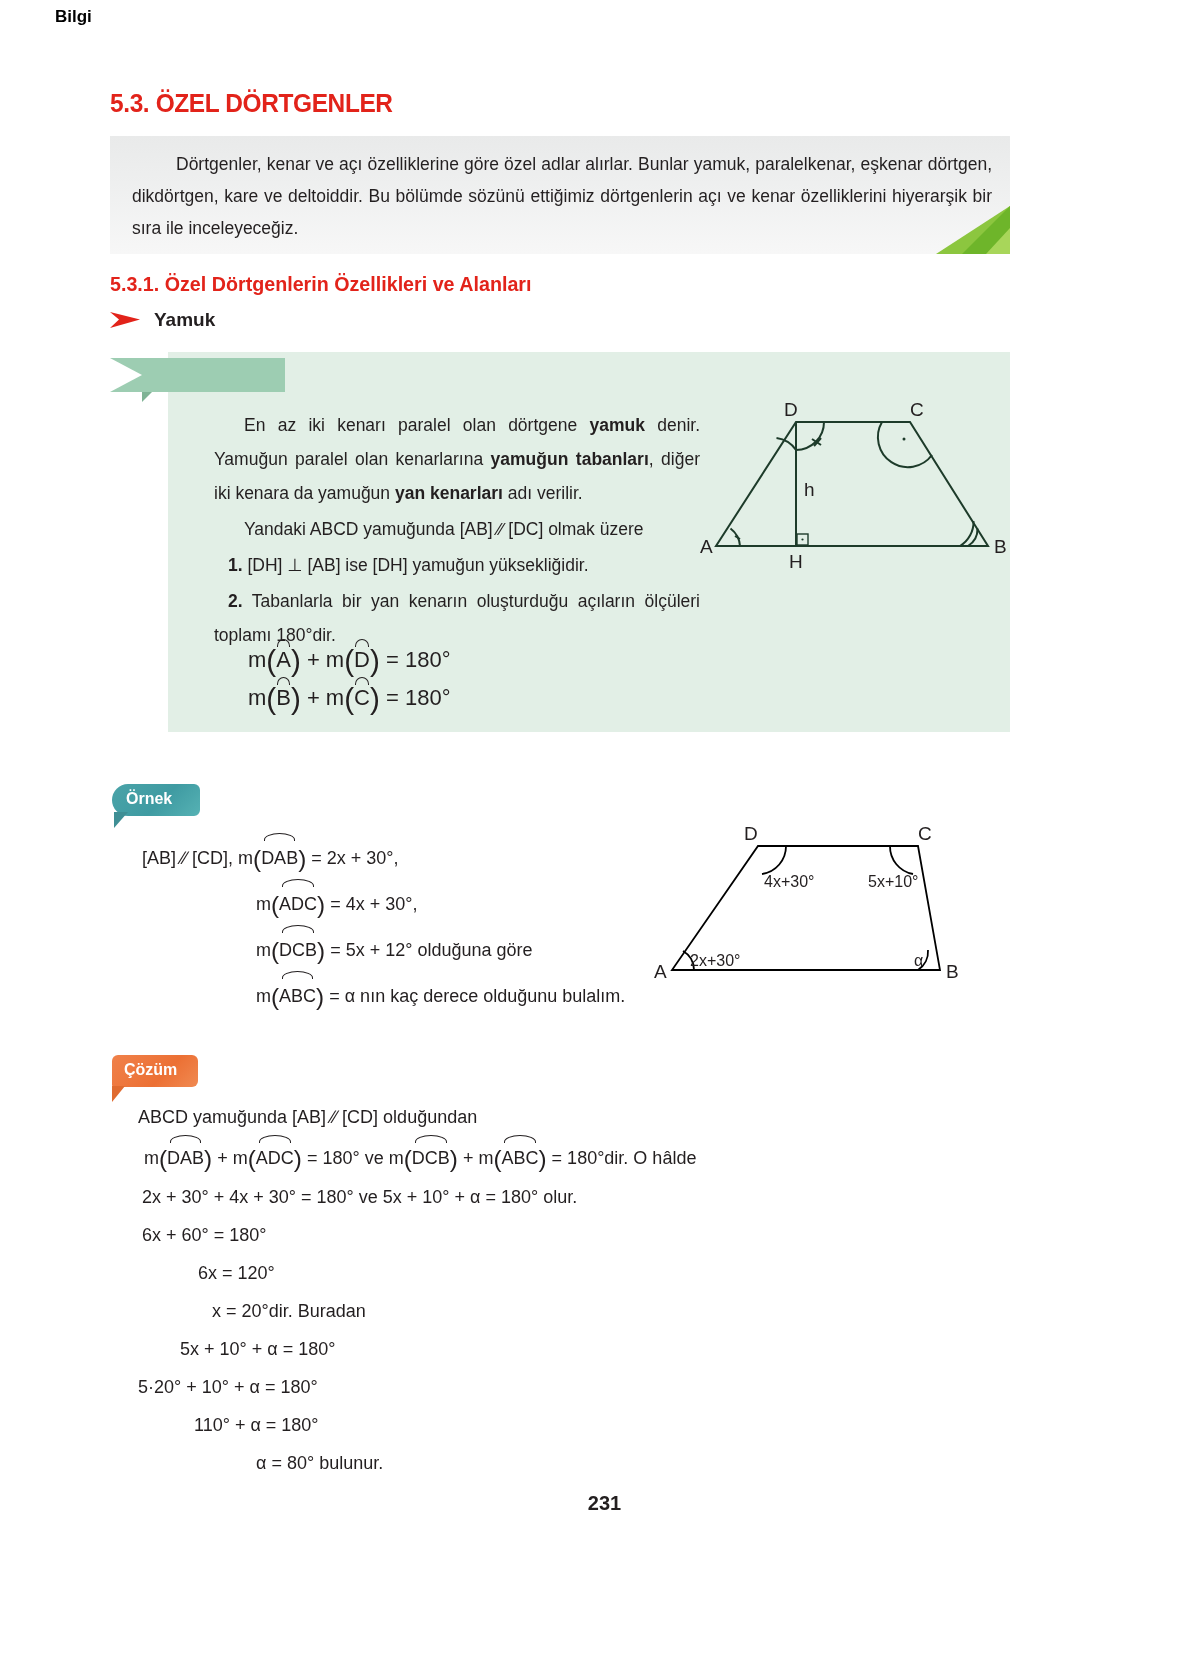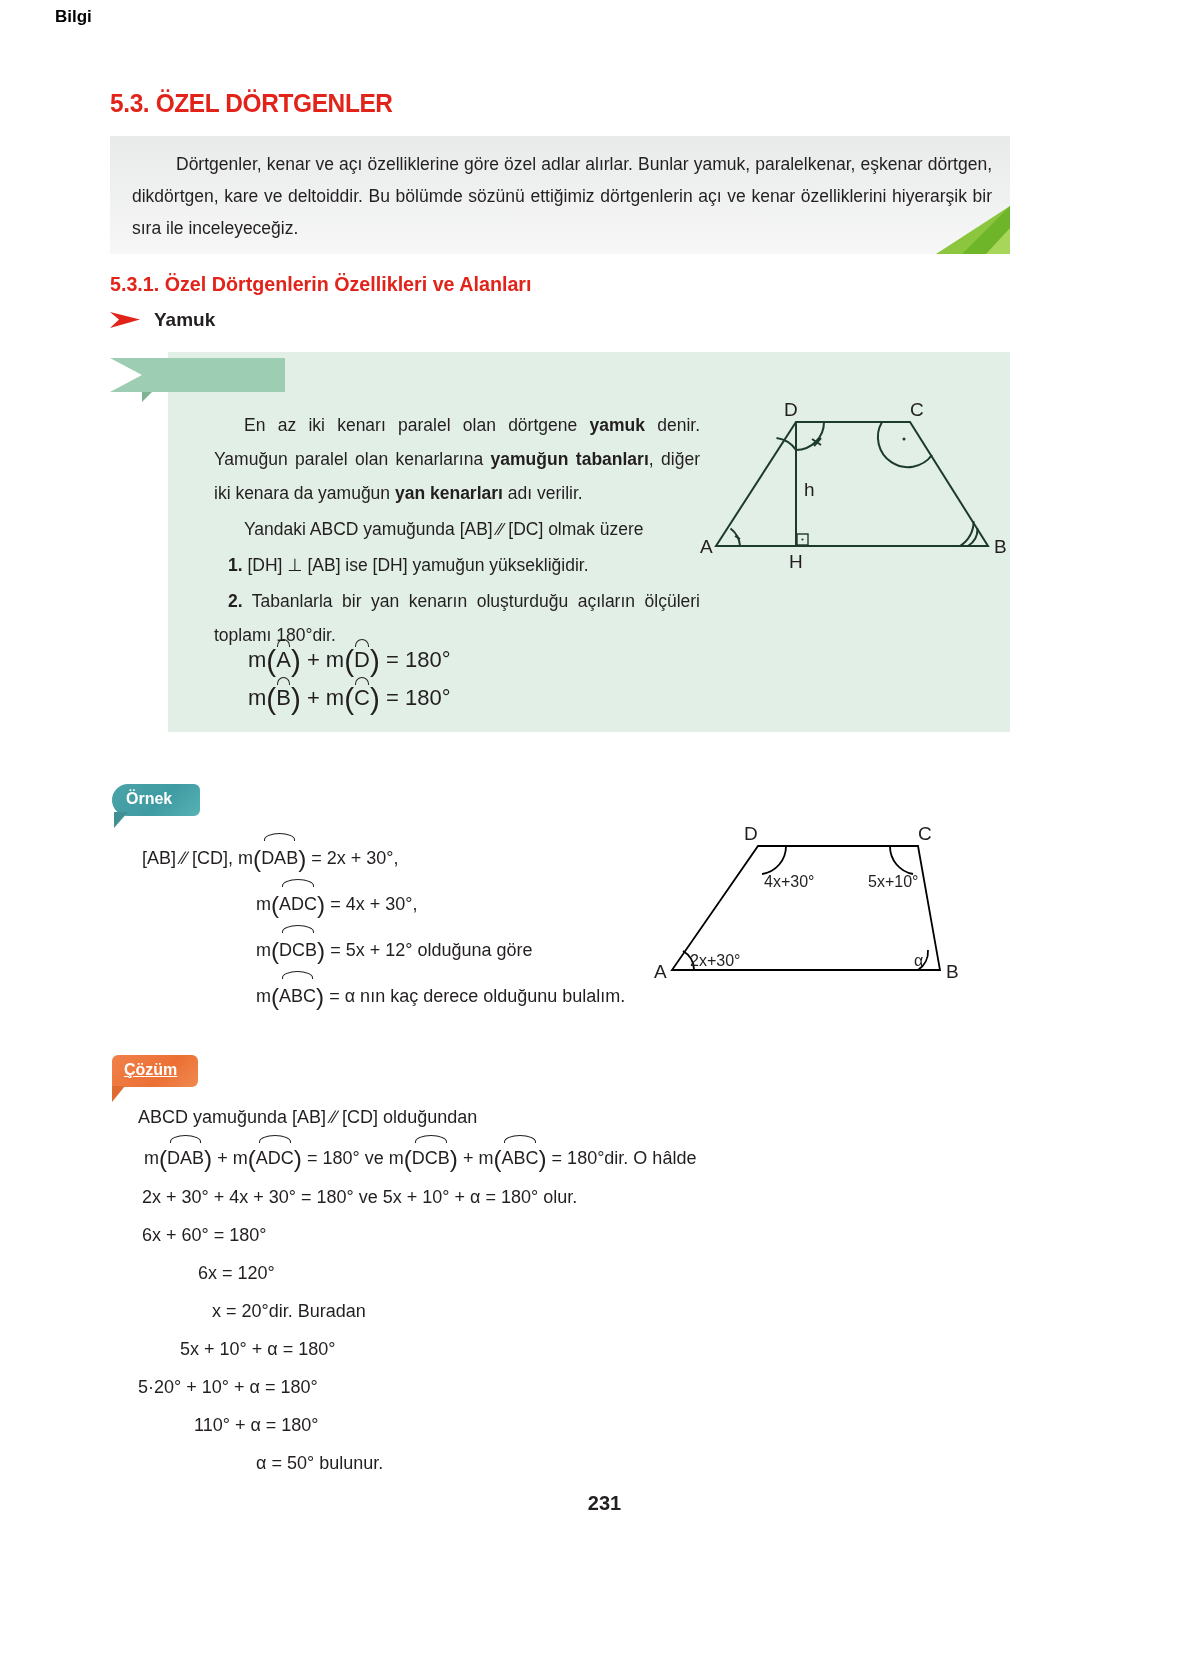--- a/index.html
+++ b/index.html
@@ -271,21 +271,20 @@
     background: #e06b30;
     clip-path: polygon(0 0, 100% 0, 0 100%);
   }
   .tag-cozum-label {
     position: absolute;
     left: 124px;
     top: 1061px;
     font-size: 16px;
     font-weight: bold;
     color: #ffffff;
-    text-decoration: underline;
   }
 
   .solution {
     position: absolute;
     left: 138px;
     top: 1098px;
     width: 760px;
     font-size: 18px;
     line-height: 38px;
     color: #231f20;
@@ -428,18 +427,18 @@
   <div class="solution">
     <div>ABCD yamuğunda [AB]  ∕∕  [CD] olduğundan</div>
     <div style="margin-left:6px;"><span>m</span><span class="paren">(</span><span class="ang">DAB</span><span class="paren">)</span><span> + m</span><span class="paren">(</span><span class="ang">ADC</span><span class="paren">)</span><span> = 180°  ve  m</span><span class="paren">(</span><span class="ang">DCB</span><span class="paren">)</span><span> + m</span><span class="paren">(</span><span class="ang">ABC</span><span class="paren">)</span><span> = 180°dir. O hâlde</span></div>
     <div style="margin-left:4px;">2x + 30° + 4x + 30° = 180°  ve  5x + 10° + α = 180° olur.</div>
     <div style="margin-left:4px;">6x + 60° = 180°</div>
     <div style="margin-left:60px;">6x = 120°</div>
     <div style="margin-left:74px;">x = 20°dir. Buradan</div>
     <div style="margin-left:42px;">5x + 10° + α = 180°</div>
     <div style="margin-left:0px;">5·20° + 10° + α = 180°</div>
     <div style="margin-left:56px;">110° + α = 180°</div>
-    <div style="margin-left:118px;">α = 50° bulunur.</div>
+    <div style="margin-left:118px;">α = 80° bulunur.</div>
   </div>
 
   <div class="page-number">231</div>
 
 </div>
 
 </body></html>

